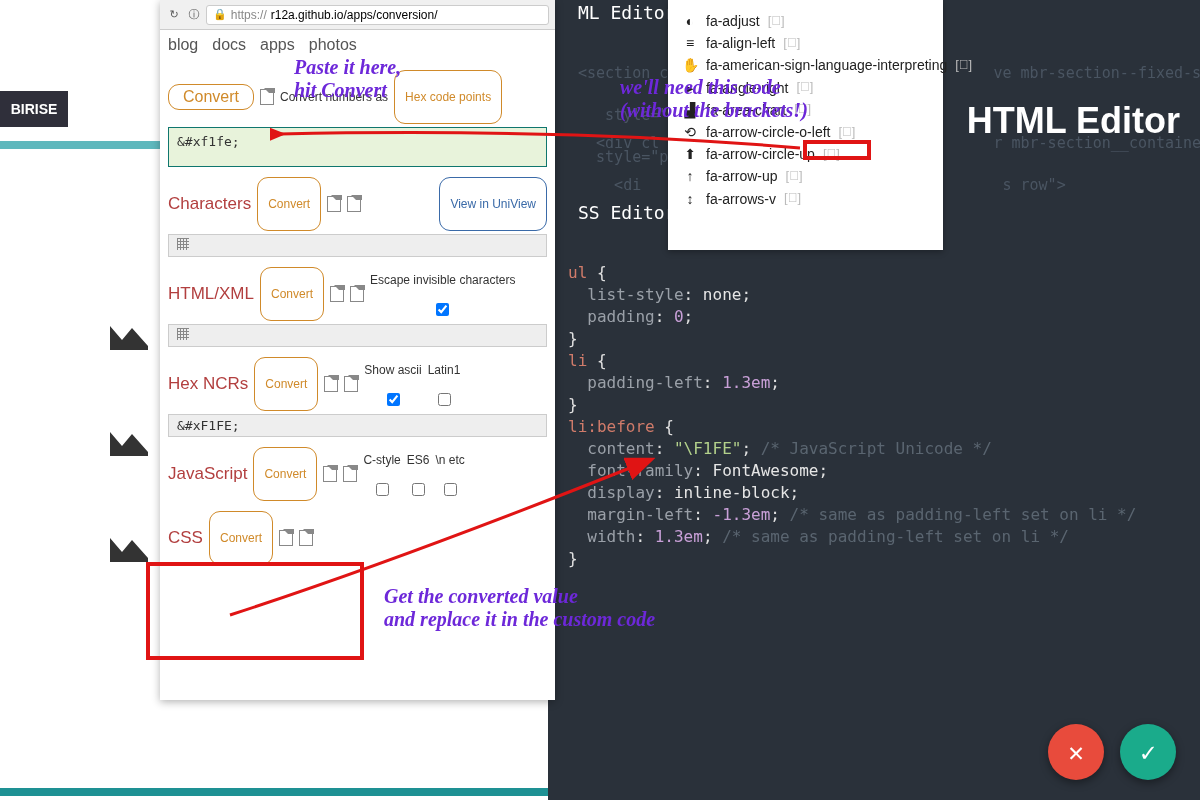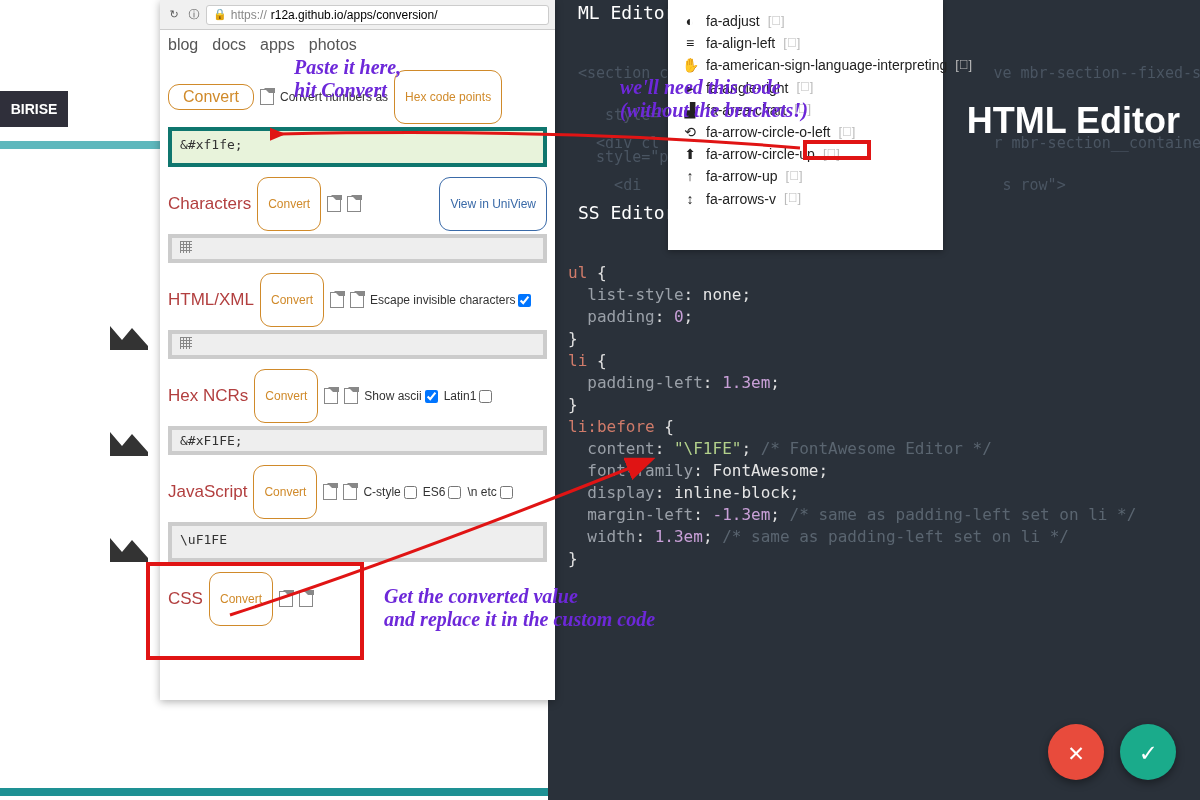--- a/index.html
+++ b/index.html
@@ -40,23 +40,23 @@
   .page{padding:4px 8px 8px 8px;}
   .tabs{font-size:16px;color:#555;padding:2px 0 6px 0;}
   .tabs span{margin-right:14px;}
   .sect{margin-top:10px;}
   .sect-hd{display:flex;align-items:center;gap:6px;flex-wrap:wrap;font-size:13px;}
   .sect-title{color:#b23f3f;font-size:17px;}
   .pill{border:1px solid #d08a2a;color:#d08a2a;border-radius:11px;padding:19px 10px;font-size:12px;background:#fff;cursor:pointer;}
   .pill.blue{border-color:#3a6aa8;color:#3a6aa8;margin-left:22px;}
   .mini{width:14px;height:16px;border:1px solid #888;display:inline-block;position:relative;}
   .mini:after{content:"";position:absolute;right:-2px;top:-2px;width:6px;height:6px;border-top:5px solid #888;border-left:5px solid transparent;}
-  .chk{display:flex;align-items:center;gap:3px;font-size:12px;color:#333;}
+  .chk{display:flex;align-items:center;gap:16px;font-size:12px;color:#333;flex-direction:column;}
   .chk input{width:13px;height:13px;}
-  .result{background:#e8f3db;border:4px solid #0f766e;margin-top:3px;min-height:40px;padding:6px 8px;font-family:Consolas,monospace;font-size:13px;color:#333;}
+  .result{background:#e8f3db;border:1px solid #0f766e;margin-top:3px;min-height:40px;padding:6px 8px;font-family:Consolas,monospace;font-size:13px;color:#333;}
   .result.plain{background:#eee;border-color:#ccc;}
   .result.tiny{min-height:20px;padding:3px 8px;}
   .grid-sq{display:inline-block;width:12px;height:12px;background:repeating-linear-gradient(#888 0 1px,transparent 1px 3px),repeating-linear-gradient(90deg,#888 0 1px,transparent 1px 3px);}
   .fa-panel{position:absolute;left:668px;top:0;width:275px;height:250px;background:#fff;box-shadow:0 2px 6px rgba(0,0,0,0.3);padding:10px 14px;font-size:14px;color:#222;}
   .fa-row{display:flex;align-items:center;gap:8px;padding:2px 0;line-height:1.3;}
   .fa-row .ic{width:16px;text-align:center;font-size:14px;}
   .fa-row .nm{flex:0 0 auto;}
   .fa-row .cd{color:#bbb;font-size:13px;}
   .anno{position:absolute;font-family:"Comic Sans MS","Segoe Script",cursive;font-weight:700;color:#6d28d9;font-size:20px;line-height:1.15;font-style:italic;}
   .anno.a1{left:294px;top:56px;}
@@ -107,21 +107,21 @@
   <div class="ghost g4">  style="padd</div>
   <div class="ghost g5">    &lt;di                                        s row"&gt;</div>
   <div class="code-block" id="css-code"><span class="c-sel">ul </span><span class="c-brace">{</span>
 <span class="c-prop">  list-style</span><span class="c-brace">: </span><span class="c-val">none</span><span class="c-brace">;</span>
 <span class="c-prop">  padding</span><span class="c-brace">: </span><span class="c-num">0</span><span class="c-brace">;</span>
 <span class="c-brace">}</span>
 <span class="c-sel">li </span><span class="c-brace">{</span>
 <span class="c-prop">  padding-left</span><span class="c-brace">: </span><span class="c-num">1.3em</span><span class="c-brace">;</span>
 <span class="c-brace">}</span>
 <span class="c-sel">li:before </span><span class="c-brace">{</span>
-<span class="c-prop">  content</span><span class="c-brace">: </span><span class="c-str">"\F1FE"</span><span class="c-brace">; </span><span class="c-com">/* FontAwesome Editor */</span>
+<span class="c-prop">  content</span><span class="c-brace">: </span><span class="c-str">"\F1FE"</span><span class="c-brace">; </span><span class="c-com">/* JavaScript Unicode */</span>
 <span class="c-prop">  font-family</span><span class="c-brace">: </span><span class="c-val">FontAwesome</span><span class="c-brace">;</span>
 <span class="c-prop">  display</span><span class="c-brace">: </span><span class="c-val">inline-block</span><span class="c-brace">;</span>
 <span class="c-prop">  margin-left</span><span class="c-brace">: </span><span class="c-num">-1.3em</span><span class="c-brace">; </span><span class="c-com">/* same as padding-left set on li */</span>
 <span class="c-prop">  width</span><span class="c-brace">: </span><span class="c-num">1.3em</span><span class="c-brace">; </span><span class="c-com">/* same as padding-left set on li */</span>
 <span class="c-brace">}</span></div>
   <div class="fab red">✕</div>
   <div class="fab grn">✓</div>
 </div>
 
 <div class="browser">
@@ -203,21 +203,20 @@
           </label>
         <label class="chk">
             <span>ES6</span>
             <input type="checkbox" style="">
           </label>
         <label class="chk">
             <span>\n etc</span>
             <input type="checkbox" style="">
           </label>
       </div>
-      <div class="result plain">\uF1FE</div>
     </div>
 
     <div class="sect">
       <div class="sect-hd">
         <span class="sect-title">CSS</span>
         <button class="pill">Convert</button>
         <span class="mini"></span>
         <span class="mini"></span>
       </div>
     </div>

